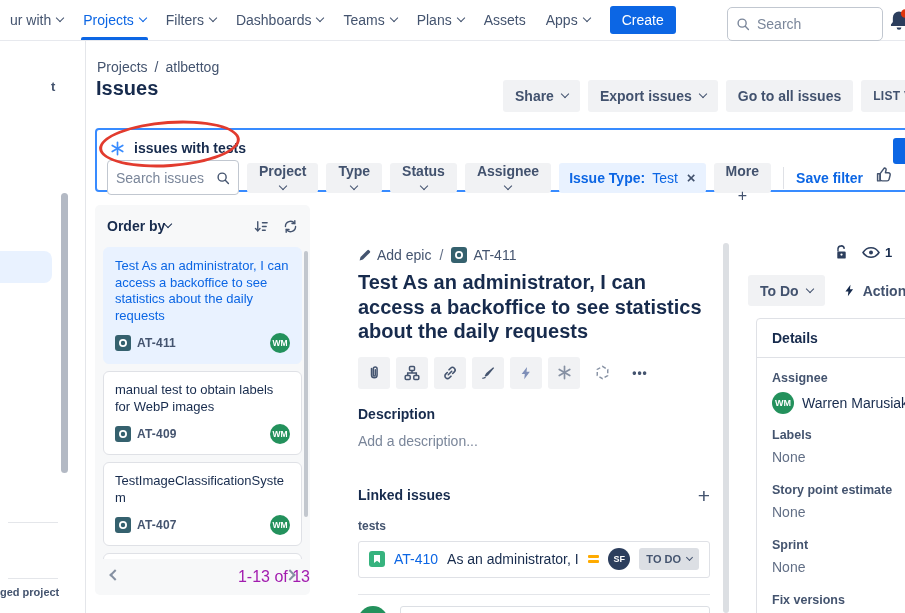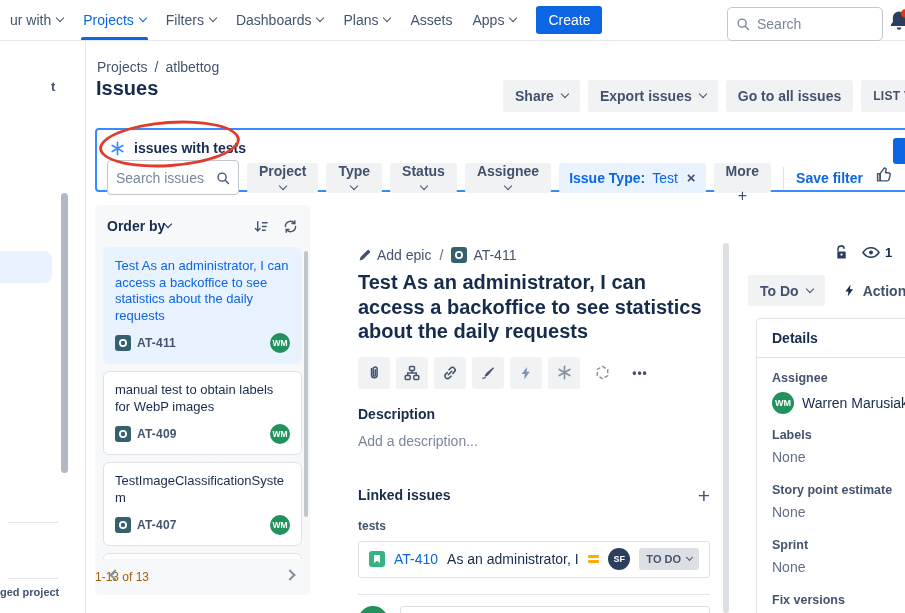--- a/index.html
+++ b/index.html
@@ -64,21 +64,21 @@
   .cards { position:absolute; left:8px; top:42px; width:199px; height:312px; overflow:hidden; display:flex; flex-direction:column; gap:7px; }
   .card { background:#fff; border:1px solid #DFE1E6; border-radius:6px; padding:10px 11px; cursor:pointer; flex:none; }
   .card .title { font-size:13px; line-height:16.5px; color:#172B4D; overflow-wrap:anywhere; }
   .card.selected { background:#E9F2FF; border-color:#E9F2FF; }
   .card.selected .title { color:#0C66E4; }
   .card-foot { margin-top:9px; display:flex; align-items:center; gap:6px; }
   .card-key { font-size:12px; font-weight:700; color:#44546F; letter-spacing:.2px; }
   .avatar { width:20px; height:20px; border-radius:50%; background:#23915C; color:#fff; font-size:8.5px; font-weight:700; display:flex; align-items:center; justify-content:center; flex:none; }
   .card-foot .avatar { margin-left:auto; }
   .list-scrollbar { position:absolute; left:209px; top:46px; width:4px; height:266px; background:#C2C7CE; border-radius:3px; }
-  .pagination { position:absolute; left:0; right:0; bottom:0; height:36px; display:flex; align-items:center; justify-content:flex-start; font-size:12px; color:#a16207; }
+  .pagination { position:absolute; left:0; right:0; bottom:0; height:36px; display:flex; align-items:center; justify-content:flex-end; font-size:16px; color:#a21caf; }
   .pg-chev { position:absolute; top:12px; width:8px; height:8px; border-right:2px solid #8590A2; border-bottom:2px solid #8590A2; cursor:pointer; }
   .pg-prev { left:16px; transform:rotate(135deg); }
   .pg-next { right:16px; transform:rotate(-45deg); }
 
   
   .detail { position:absolute; left:340px; top:205px; width:382px; height:408px; padding:0 12px 0 18px; overflow:hidden; }
   .epic-row { margin-top:42px; display:flex; align-items:center; gap:8px; font-size:14px; color:#44546F; }
   .epic-row .lnk { cursor:pointer; display:flex; align-items:center; gap:6px; }
   .epic-sep { color:#626F86; }
   .detail h1 { margin-top:7px; font-size:20px; line-height:24.5px; font-weight:700; color:#172B4D; cursor:text; }
@@ -144,20 +144,24 @@
         </div>
       <div class="nav-item">
           <span>Filters</span>
           <span class="chev"></span>
         </div>
       <div class="nav-item">
           <span>Dashboards</span>
           <span class="chev"></span>
         </div>
       <div class="nav-item">
+          <span>Teams</span>
+          <span class="chev"></span>
+        </div>
+      <div class="nav-item">
           <span>Plans</span>
           <span class="chev"></span>
         </div>
       <div class="nav-item">
           <span>Assets</span>
         </div>
       <div class="nav-item">
           <span>Apps</span>
           <span class="chev"></span>
         </div>

